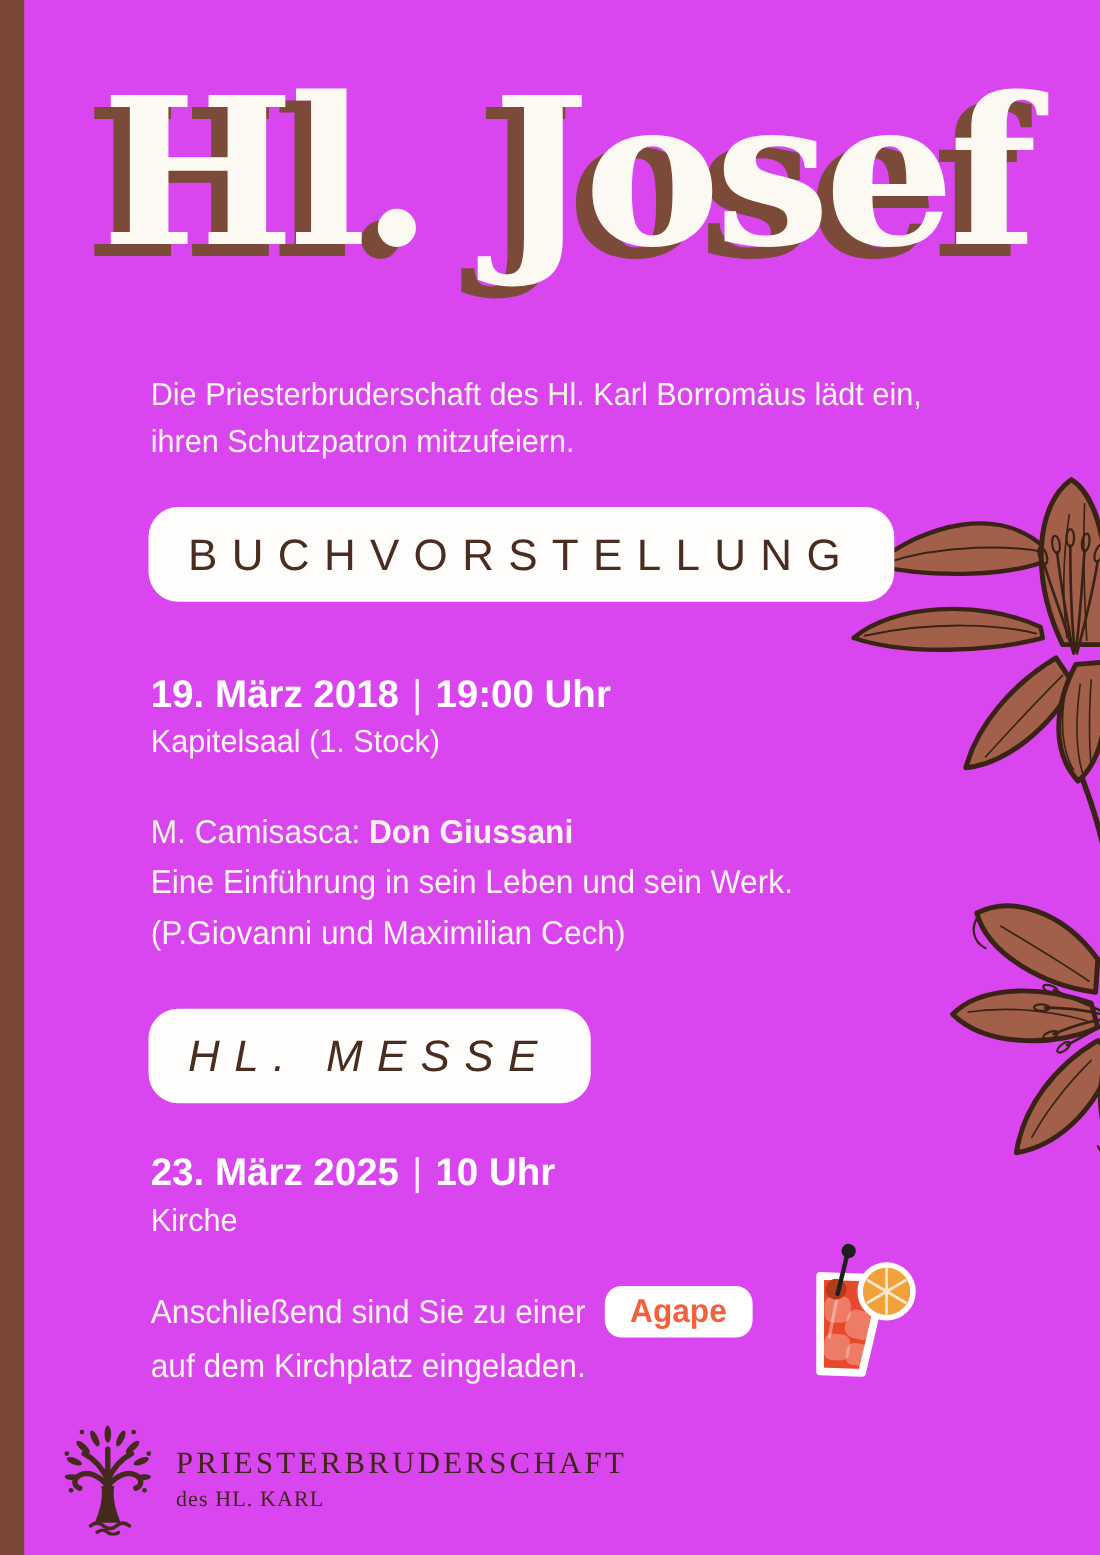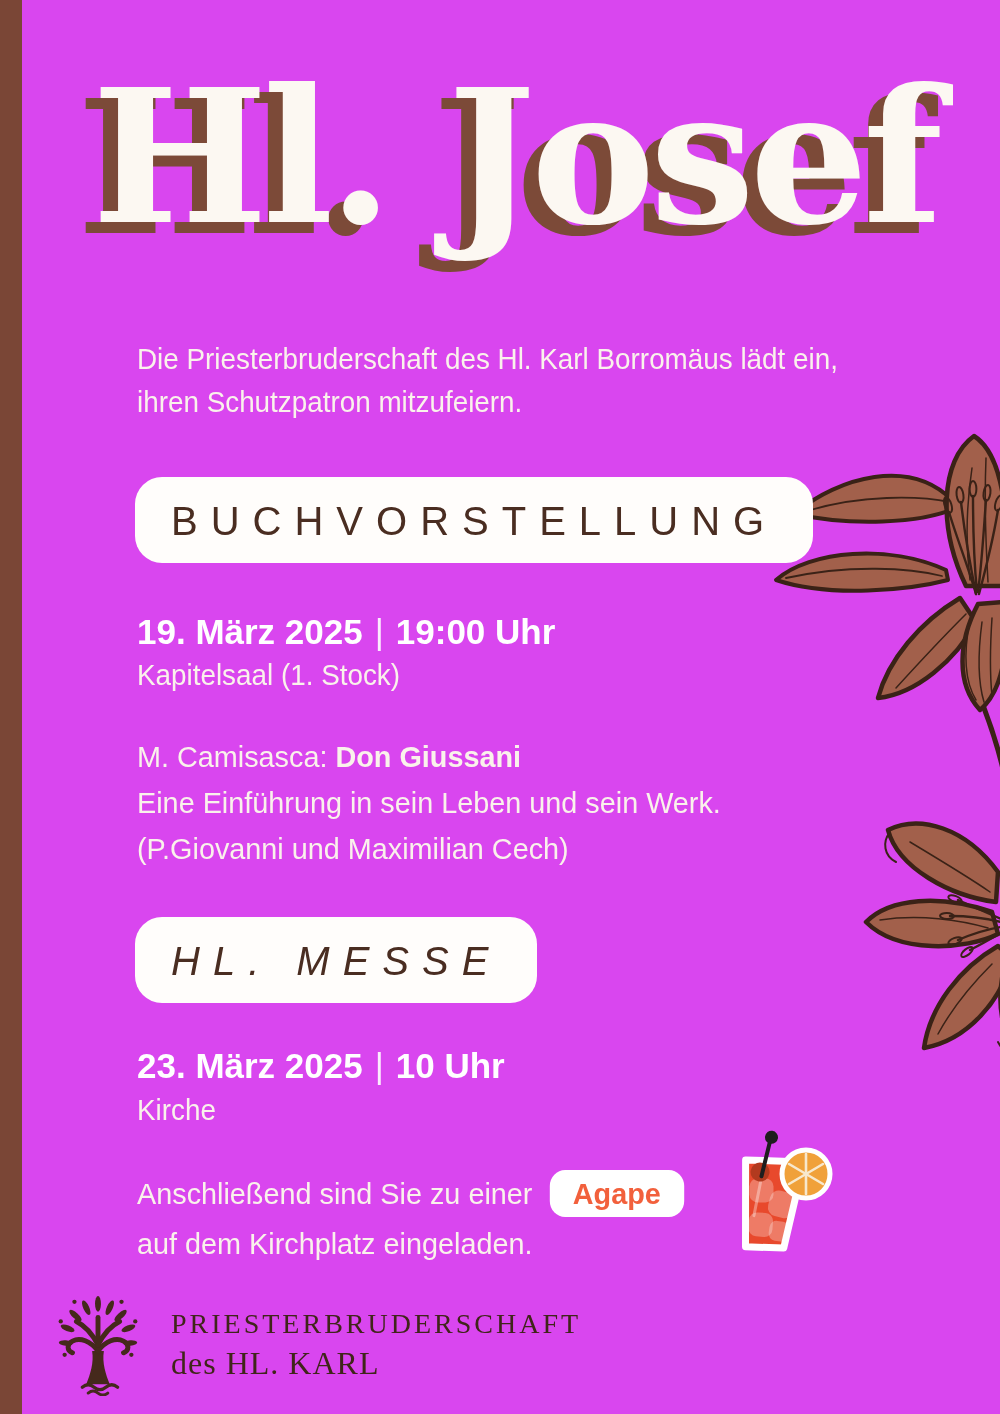--- a/index.html
+++ b/index.html
@@ -22,21 +22,21 @@
     font-size:29px;line-height:43px;color:#FAF2EB;
     transform:scaleX(.96);transform-origin:left top;
   }
   
   .badge{
     position:absolute;left:113px;height:86px;line-height:88px;
     background:#FFFDFB;border-radius:27px;padding:0 36px;
     color:#4A2D21;font-size:40px;letter-spacing:13px;font-weight:500;
     white-space:nowrap;
   }
-  .badge1{top:477px;}
+  .badge1{top:461px;}
   .badge2{top:917px;font-style:italic;}
   
   .when{
     position:absolute;left:115px;margin:0;
     font-size:35px;font-weight:700;color:#FFFFFF;white-space:nowrap;
   }
   .when1{top:612px;}
   .when2{top:1046px;text-align:center;}
   .sep{font-weight:400;opacity:.9;padding:0 12px;}
   .where{
@@ -61,28 +61,28 @@
   .agape{
     display:inline-block;background:#FFFFFF;color:#F2603C;
     font-weight:700;font-size:30px;border-radius:16px;
     padding:7px 24px;margin-left:18px;line-height:1.1;
     vertical-align:middle;transform:translateY(-3px);
   }
   
   .lilies{position:absolute;right:0;top:398px;width:238px;height:688px;}
   .cocktail{position:absolute;left:690px;top:1130px;width:128px;height:140px;}
   
-  .footer{position:absolute;left:34px;top:1294px;display:flex;align-items:center;gap:31px;}
+  .footer{position:absolute;left:34px;top:1294px;display:flex;align-items:center;gap:20px;}
   .tree{width:84px;height:102px;flex:0 0 auto;}
   .org-name{
     font-family:"Liberation Serif",serif;font-size:28px;letter-spacing:3px;
     color:#40251A;white-space:nowrap;
   }
   .org-sub{
-    font-family:"Liberation Serif",serif;font-size:32px;letter-spacing:1px;
+    font-family:"Liberation Serif",serif;font-size:20px;letter-spacing:1px;
     color:#40251A;margin-top:5px;
   }
 </style>
 </head>
 <body>
 
 <div class="page">
 
   <svg class="lilies" viewBox="0 0 238 688" fill="none" stroke="#3A2217" stroke-linecap="round" stroke-linejoin="round">
 
@@ -152,21 +152,21 @@
   <p class="intro">
     <span>Die Priesterbruderschaft des Hl. Karl Borromäus lädt ein,</span><br>
     <span>ihren Schutzpatron mitzufeiern.</span>
   </p>
 
   <div class="badge badge1">
     <span>BUCHVORSTELLUNG</span>
   </div>
 
   <p class="when when1">
-    <span>19. März 2025</span><span class="sep">|</span><span>19:00 Uhr</span>
+    <span>19. März 2018</span><span class="sep">|</span><span>19:00 Uhr</span>
   </p>
   <p class="where where1">Kapitelsaal (1. Stock)</p>
 
   <p class="body1">
     <span><span>M. Camisasca: </span><b>Don Giussani</b></span><br>
     <span>Eine Einführung in sein Leben und sein Werk.</span><br>
     <span>(P.Giovanni und Maximilian Cech)</span>
   </p>
 
   <div class="badge badge2">

